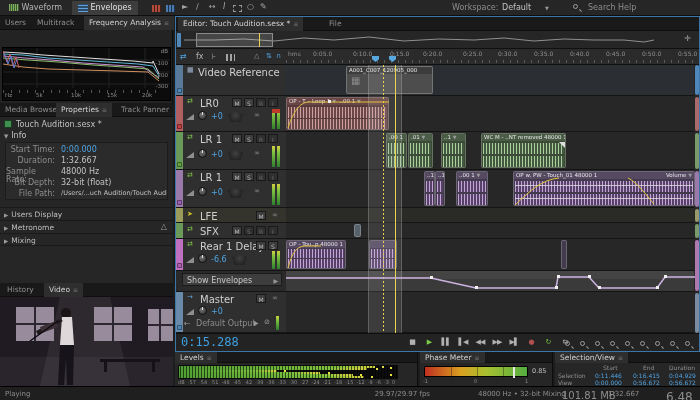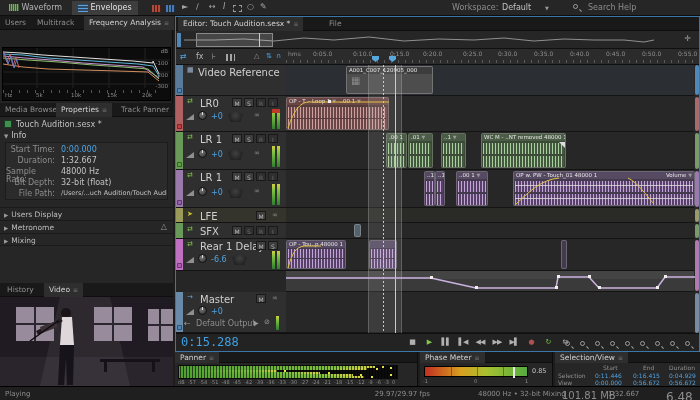--- a/index.html
+++ b/index.html
@@ -329,20 +329,25 @@
         <span class="tname" style="left:24px">Rear 1 Delay</span>
         <span class="mi" style="left:80px;top:2px">M</span>
         <span class="mi" style="left:92px;top:2px">S</span>
         <span class="abs vol" style="left:10px;top:18px"></span>
         <span class="abs knob" style="left:22px;top:15px"><i></i></span>
         <span class="abs blue" style="left:35px;top:17px">-6.6</span>
         <span class="abs panner" style="left:56px;top:14px"></span>
         <span class="meterv" style="left:96px;top:12px;height:18px"></span>
         <span class="meterv" style="left:101px;top:12px;height:18px"></span>
       </div>
+      <div class="thead" style="top:206px;height:21px;background:#2a2a2a">
+        <div class="abs" style="left:6px;top:2px;width:100px;height:13px;line-height:13px;background:#3d3d3d;border:1px solid #1a1a1a;padding:0 4px;color:#c8c8c8">
+          <span>Show Envelopes</span><span class="abs" style="right:3px;font-size:6px;color:#999">▶</span>
+        </div>
+      </div>
 
       <div class="thead" style="top:227px;height:41px">
         <div class="strip" style="background:#6a8aaa">
             <div class="dotind" style="background:#4f87b8"></div>
           </div>
         <span class="ttype" style="color:#5fa8e0">→</span>
         <span class="tname" style="left:24px">Master</span>
         <span class="mi" style="left:80px;top:2px">M</span>
         <span class="abs linkic" style="left:96px;top:3px">∞</span>
         <span class="abs vol" style="left:10px;top:17px"></span>
@@ -516,21 +521,21 @@
         </span>
       <span class="zoomb mag" style="left:508px">
           <b></b>
           <i></i>
         </span>
     </div>
   </div>
 
   <div class="abs" style="left:175px;top:352px;width:243px;height:34px;background:#262626;border-right:1px solid #0c0c0c">
     <div class="bar" style="height:11px;position:relative">
-      <span class="tab act" style="left:0;height:11px;line-height:11px"><span>Panner</span><span class="menu-ic">≡</span></span>
+      <span class="tab act" style="left:0;height:11px;line-height:11px"><span>Levels</span><span class="menu-ic">≡</span></span>
     </div>
     <div class="abs" style="left:3px;top:13px;width:220px;height:14px;background:#0c0c0c">
       <div class="ledrow" style="left:1px;top:1px;width:196px"></div>
       <div class="ledrow" style="left:1px;top:3px;width:188px"></div>
       <div class="ledrow" style="left:1px;top:5px;width:98px"></div>
       <div class="ledrow" style="left:1px;top:7px;width:141px"></div>
       <div class="ledrow" style="left:1px;top:9px;width:174px"></div>
       <div class="ledrow" style="left:1px;top:11px;width:185px"></div>
       <div class="led-ov"></div>
       <span class="peak" style="left:204px;top:1px"></span>

